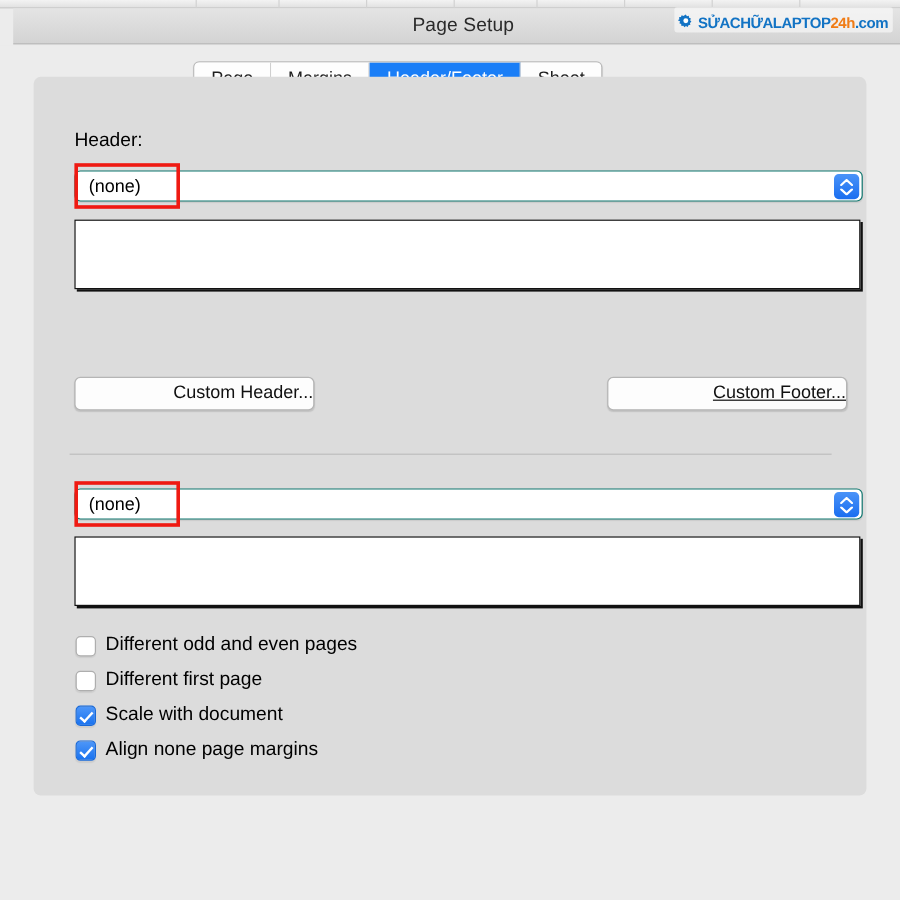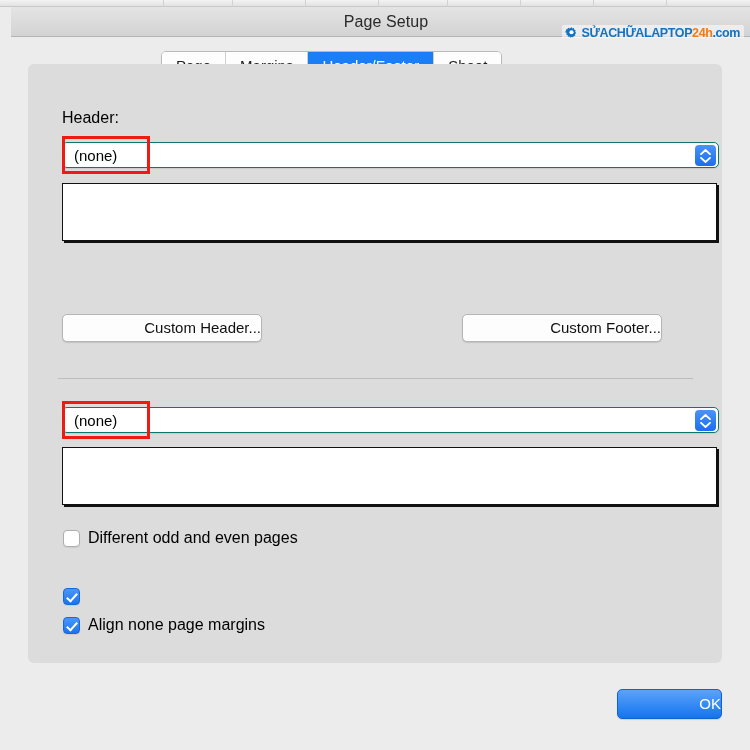--- a/index.html
+++ b/index.html
@@ -46,24 +46,24 @@
     line-height: 30px;
     text-align: center;
     font-size: 16px;
     color: #2a2a2a;
     letter-spacing: 0.1px;
   }
 
   
   .watermark {
     position: absolute;
-    right: 6px; top: 25px;
+    right: 6px; top: 6px;
     height: 21px;
     display: flex;
-    align-items: flex-start;
+    align-items: flex-end;
     gap: 3px;
     background: rgba(255,255,255,0.55);
     padding: 1px 4px 1px 2px;
     border-radius: 2px;
   }
   .wm-gear { width: 15px; height: 15px; display: block; }
   .wm-text {
     font-size: 12.5px;
     font-weight: bold;
     letter-spacing: -0.4px;
@@ -290,21 +290,21 @@
           </svg>
         </div>
       </div>
 
       <div class="preview" style="left:34px; top:119px; width:655px; height:58px;">
         <span></span>
       </div>
 
       <div class="pushbtn" style="left:34px; top:250px; width:200px;">Custom Header...</div>
 
-      <div class="pushbtn" style="left:434px; top:250px; width:200px;">Custom Footer...</div>
+      <div class="pushbtn" style="left:478px; top:250px; width:200px;text-decoration:underline;">Custom Footer...</div>
 
       <div class="separator" style="left:30px; top:314px; width:635px;"></div>
 
       <div class="field-label" style="left:34px; top:345px;">Footer:</div>
 
       <div class="popup" style="left:34px; top:343px; width:657px; top:343px;">
         <div class="popup-value">(none)</div>
         <div class="popup-stepper">
           <svg class="chev" width="11" height="6" viewBox="0 0 11 6" aria-hidden="true">
             <path d="M1 5.2 L5.5 1 L10 5.2" fill="none" stroke="#ffffff" stroke-width="1.8" stroke-linecap="round" stroke-linejoin="round"></path>
@@ -317,33 +317,37 @@
 
       <div class="preview" style="left:34px; top:383px; width:655px; height:58px;">
         <span></span>
       </div>
 
       <div class="checkrow" style="left:35px; top:464px;">
         <span class="cbox"></span>
         <span class="cb-label">Different odd and even pages</span>
       </div>
 
+      <div class="checkrow" style="left:35px; top:493px;">
+        <span class="cbox"></span>
+        <span class="cb-label">Different first page</span>
+      </div>
 
       <div class="checkrow" style="left:35px; top:522px;">
         <span class="cbox checked"></span>
+        <span class="cb-label">Scale with document</span>
       </div>
 
       <div class="checkrow" style="left:35px; top:551px;">
         <span class="cbox checked"></span>
         <span class="cb-label">Align none page margins</span>
       </div>
 
     </div>
 
 
-    <div class="pushbtn primary" style="left:617px; top:651px; width:105px; height:30px; line-height:28px;">OK</div>
 
   </div>
 
   <div class="annot" style="left:62px; top:136px; width:88px; height:38px;"></div>
   <div class="annot" style="left:62px; top:401px; width:88px; height:38px;"></div>
 
 </div>
 
 </body></html>

